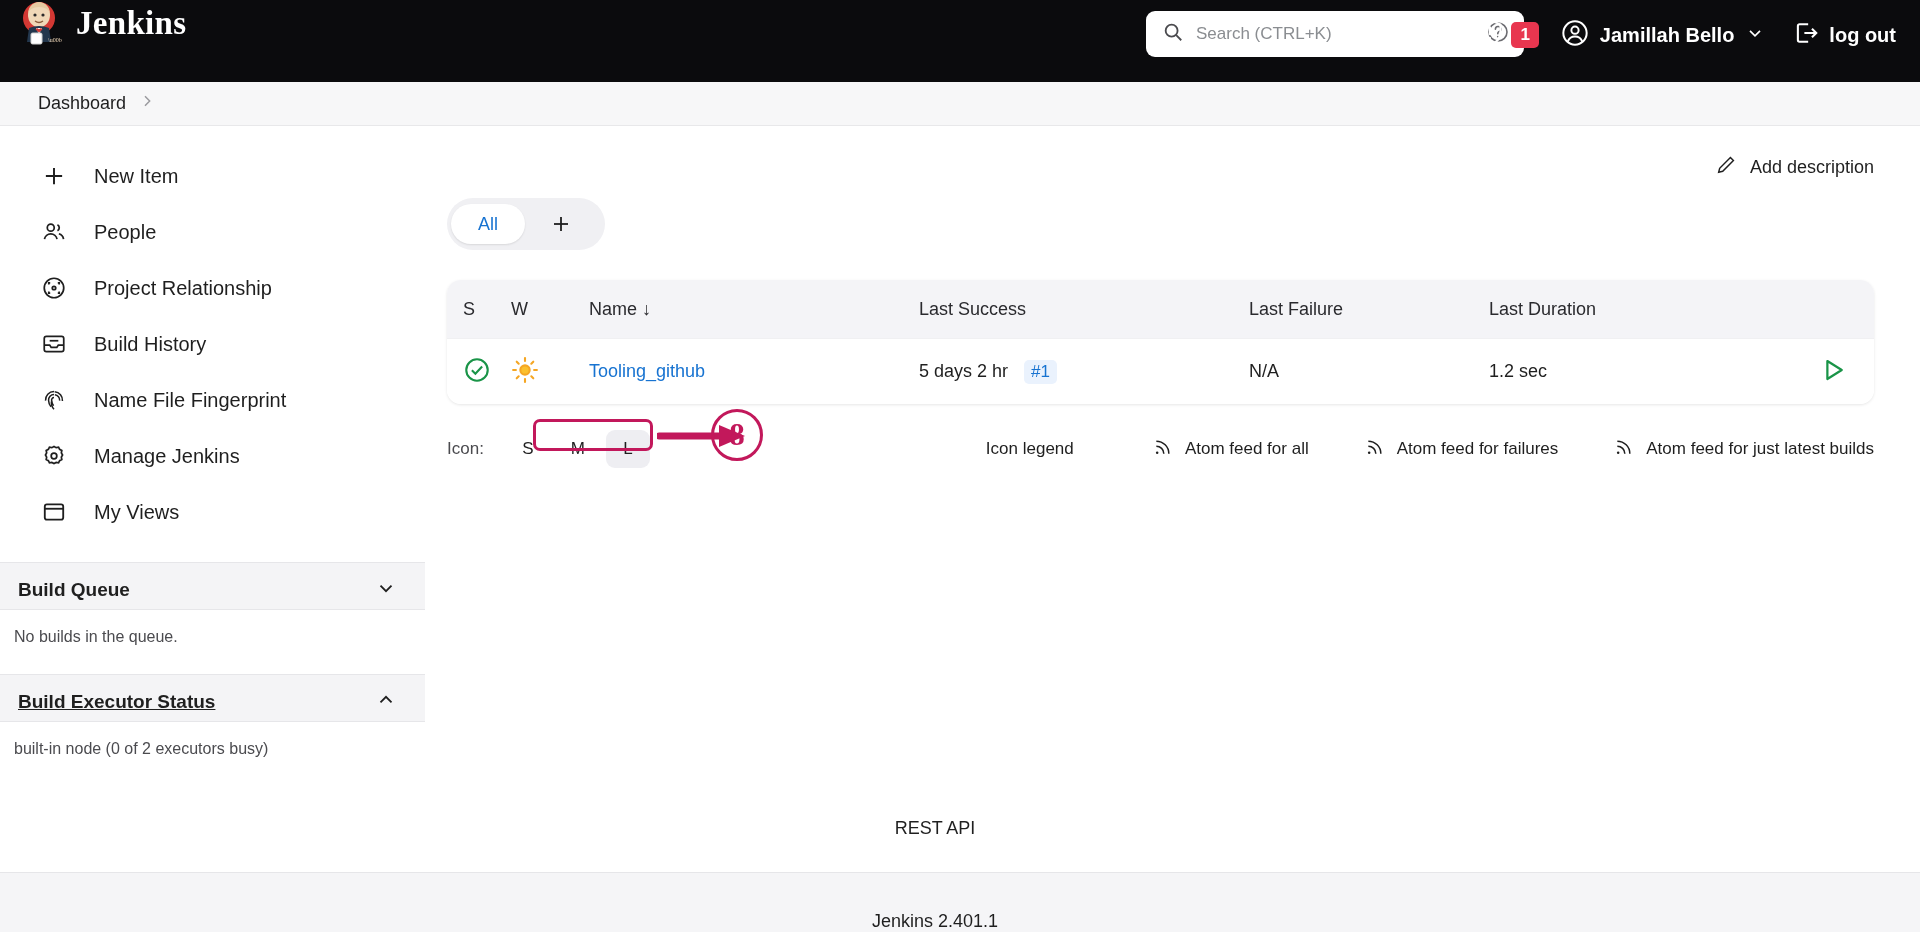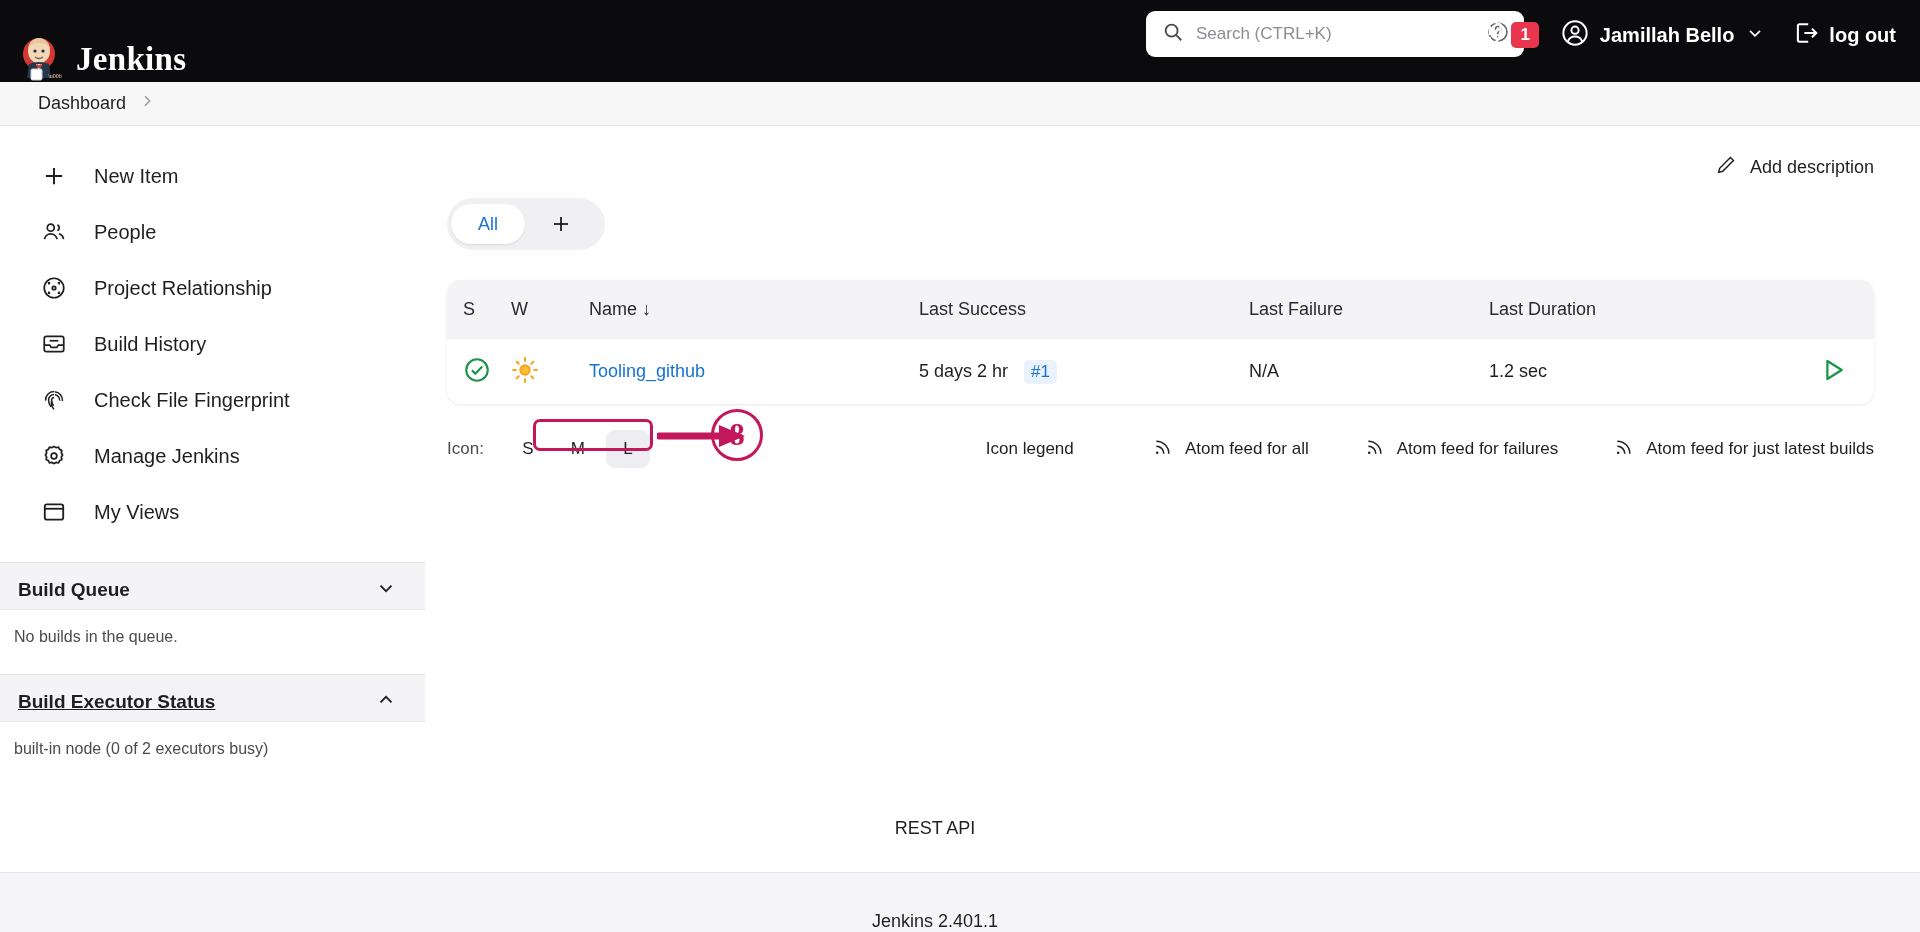--- a/index.html
+++ b/index.html
@@ -10,21 +10,21 @@
     font-family: "Liberation Sans", sans-serif;
     background: #ffffff;
     color: #1f1f1f;
   }
 
   
   .header {
     height: 82px;
     background: #0b0b0d;
     display: flex;
-    align-items: flex-end;
+    align-items: flex-start;
     padding: 0 26px 0 18px;
     position: relative;
   }
   .brand { display: flex; align-items: center; gap: 14px; cursor: pointer; }
   .brand-logo { width: 44px; height: 46px; position: relative; }
   .brand-title {
     color: #ffffff;
     font-family: "Liberation Serif", serif;
     font-size: 33px;
     font-weight: bold;
@@ -394,21 +394,21 @@
       <span class="nav-icon">
         <svg width="26" height="26" viewBox="0 0 24 24" fill="none" stroke="#1f1f1f" stroke-width="1.4">
           <path d="M12 20.5c-2-2-2.6-4.6-2.4-7.1"></path>
           <path d="M12 4.2a7.8 7.8 0 0 0-7.8 8.4"></path>
           <path d="M12 7a5 5 0 0 0-5 5.4c.1 2.6.9 4.4 2.2 5.9"></path>
           <path d="M12 9.8a2.2 2.2 0 0 0-2.2 2.6c.2 2.4.8 3.8 1.8 5"></path>
           <path d="M12.6 4.3a7.8 7.8 0 0 1 7.2 8.6"></path>
           <path d="M12.8 7.1a5 5 0 0 1 4.4 5.5"></path>
         </svg>
       </span>
-      <span>Check File Fingerprint</span>
+      <span>Name File Fingerprint</span>
     </div>
 
     <div class="nav-item">
       <span class="nav-icon">
         <svg width="26" height="26" viewBox="0 0 24 24" fill="none" stroke="#1f1f1f" stroke-width="1.6">
           <path d="M12 3.2l2 1.1 2.2-.4 1 2 2 1-.4 2.2 1.1 2-1.1 2 .4 2.2-2 1-1 2-2.2-.4-2 1.1-2-1.1-2.2.4-1-2-2-1 .4-2.2-1.1-2 1.1-2-.4-2.2 2-1 1-2 2.2.4z"></path>
           <circle cx="12" cy="12" r="2.6"></circle>
         </svg>
       </span>
       <span>Manage Jenkins</span>

